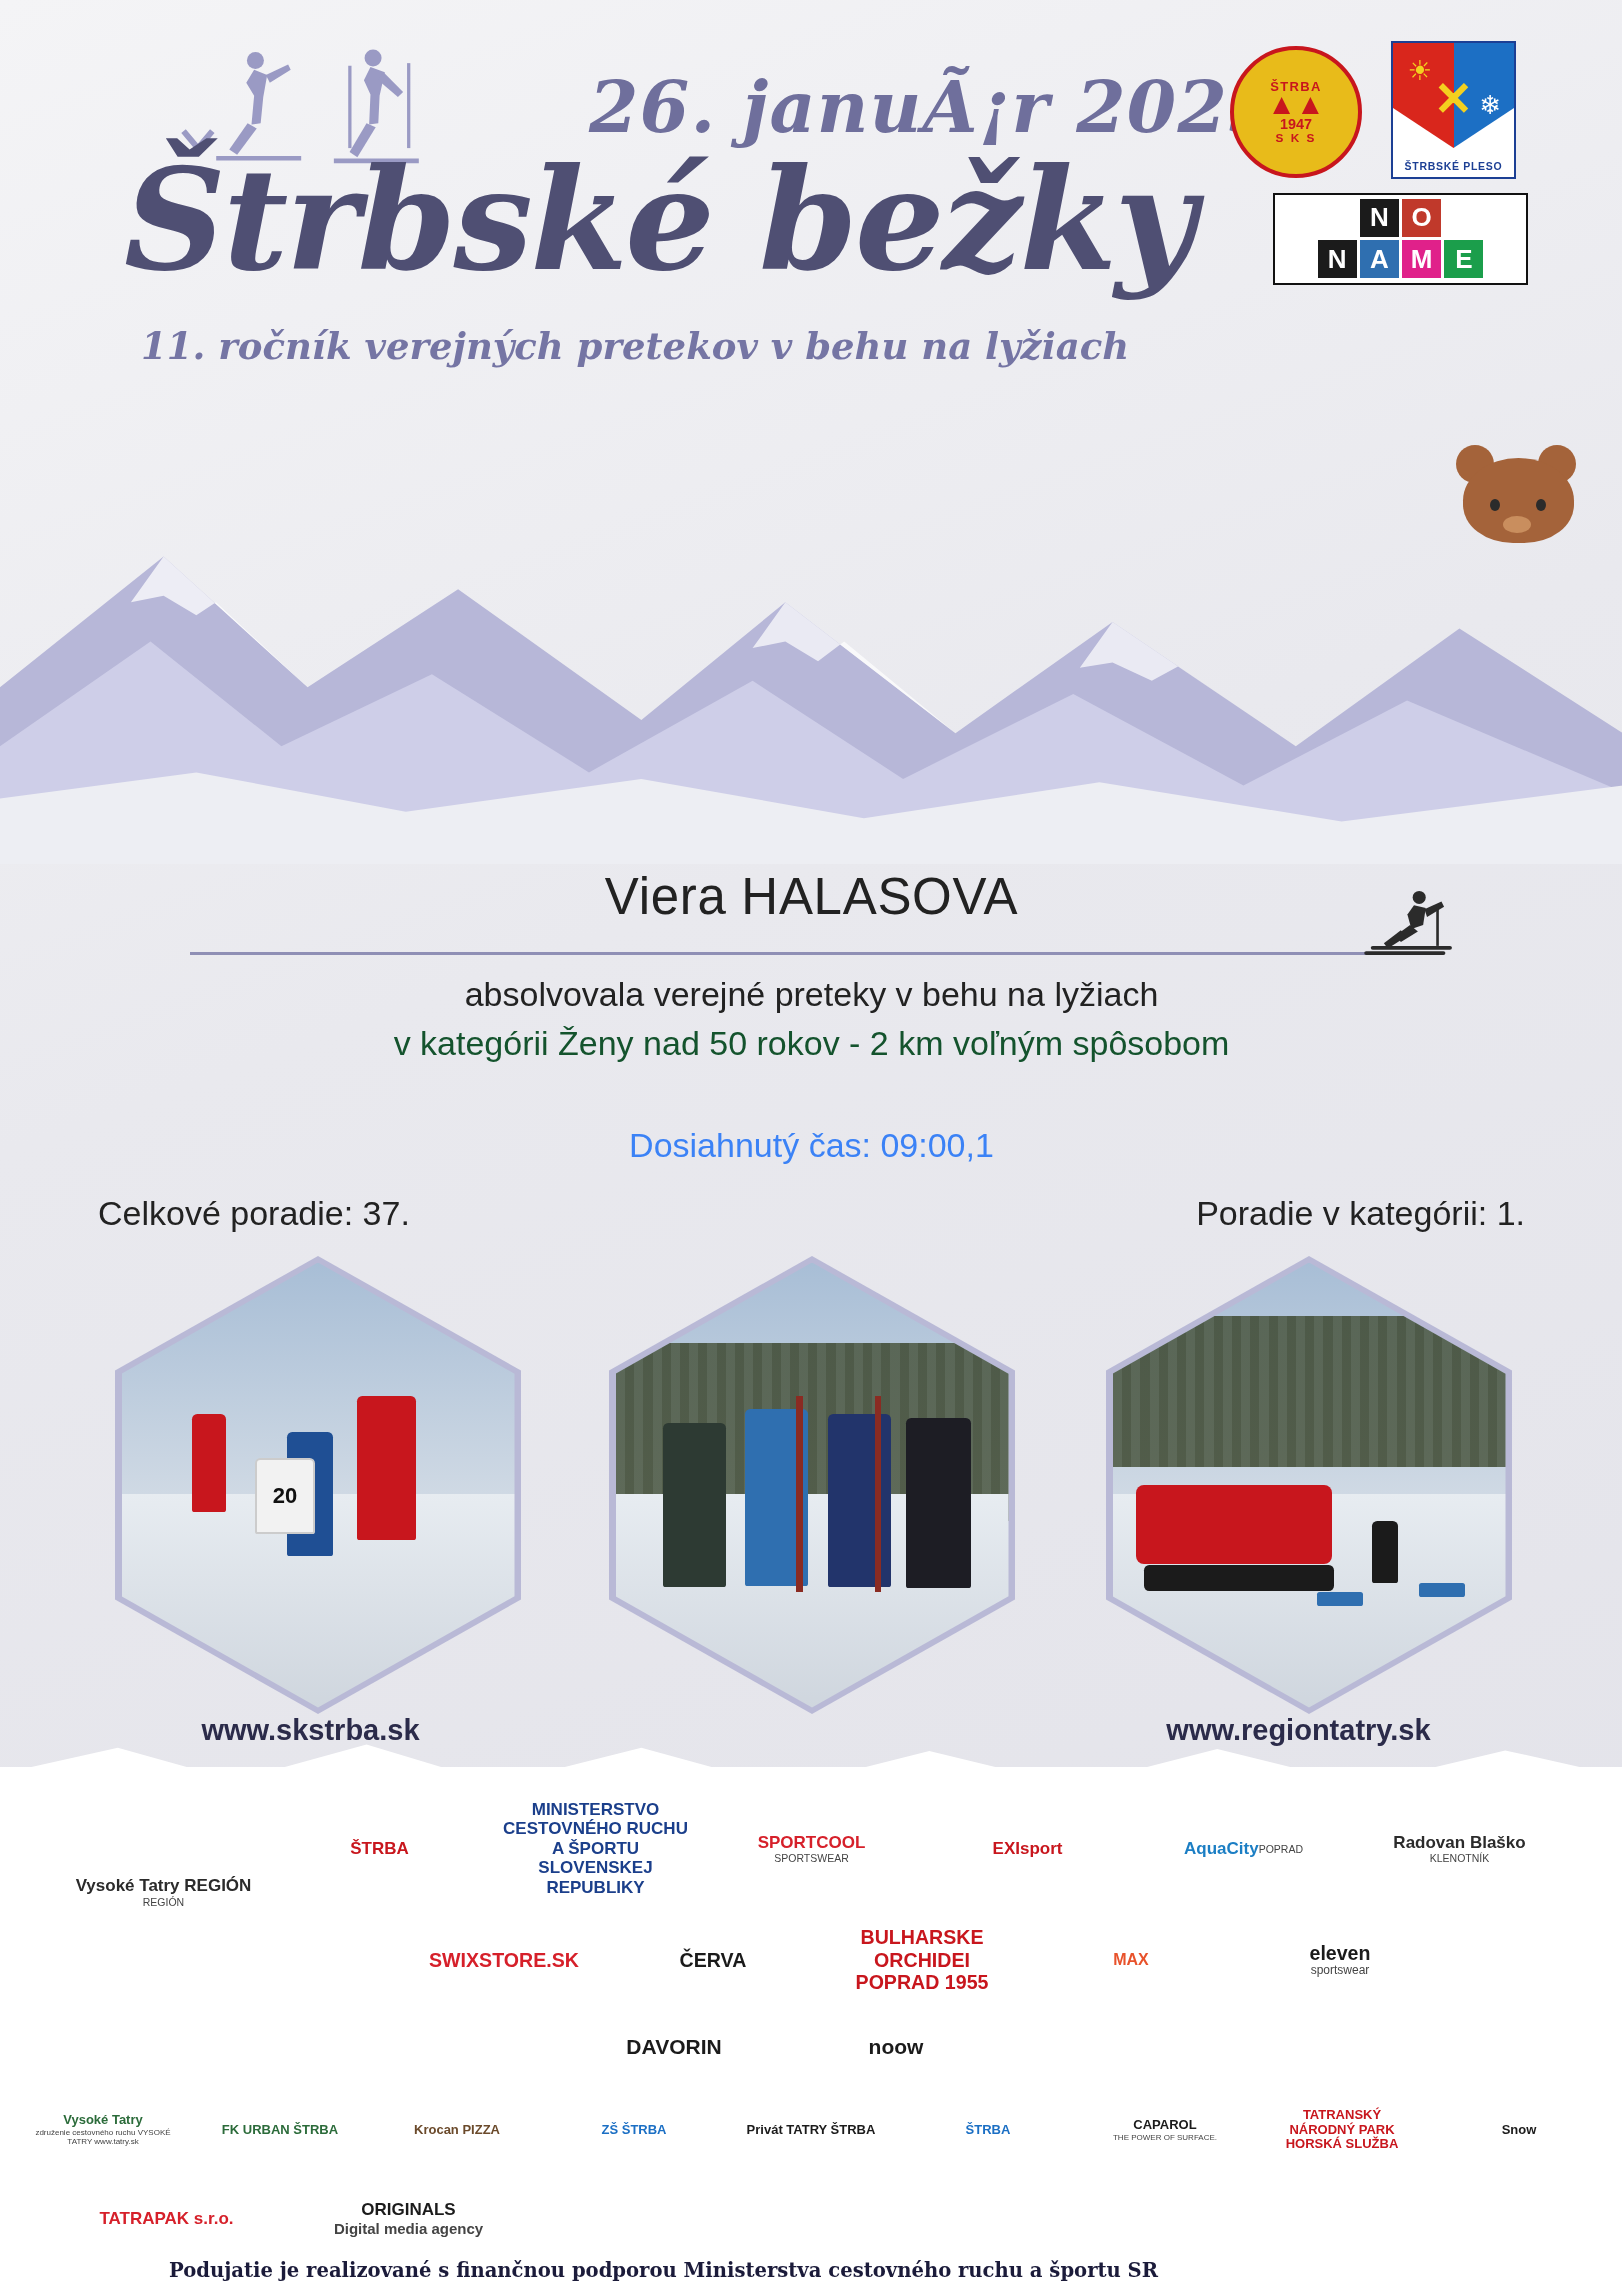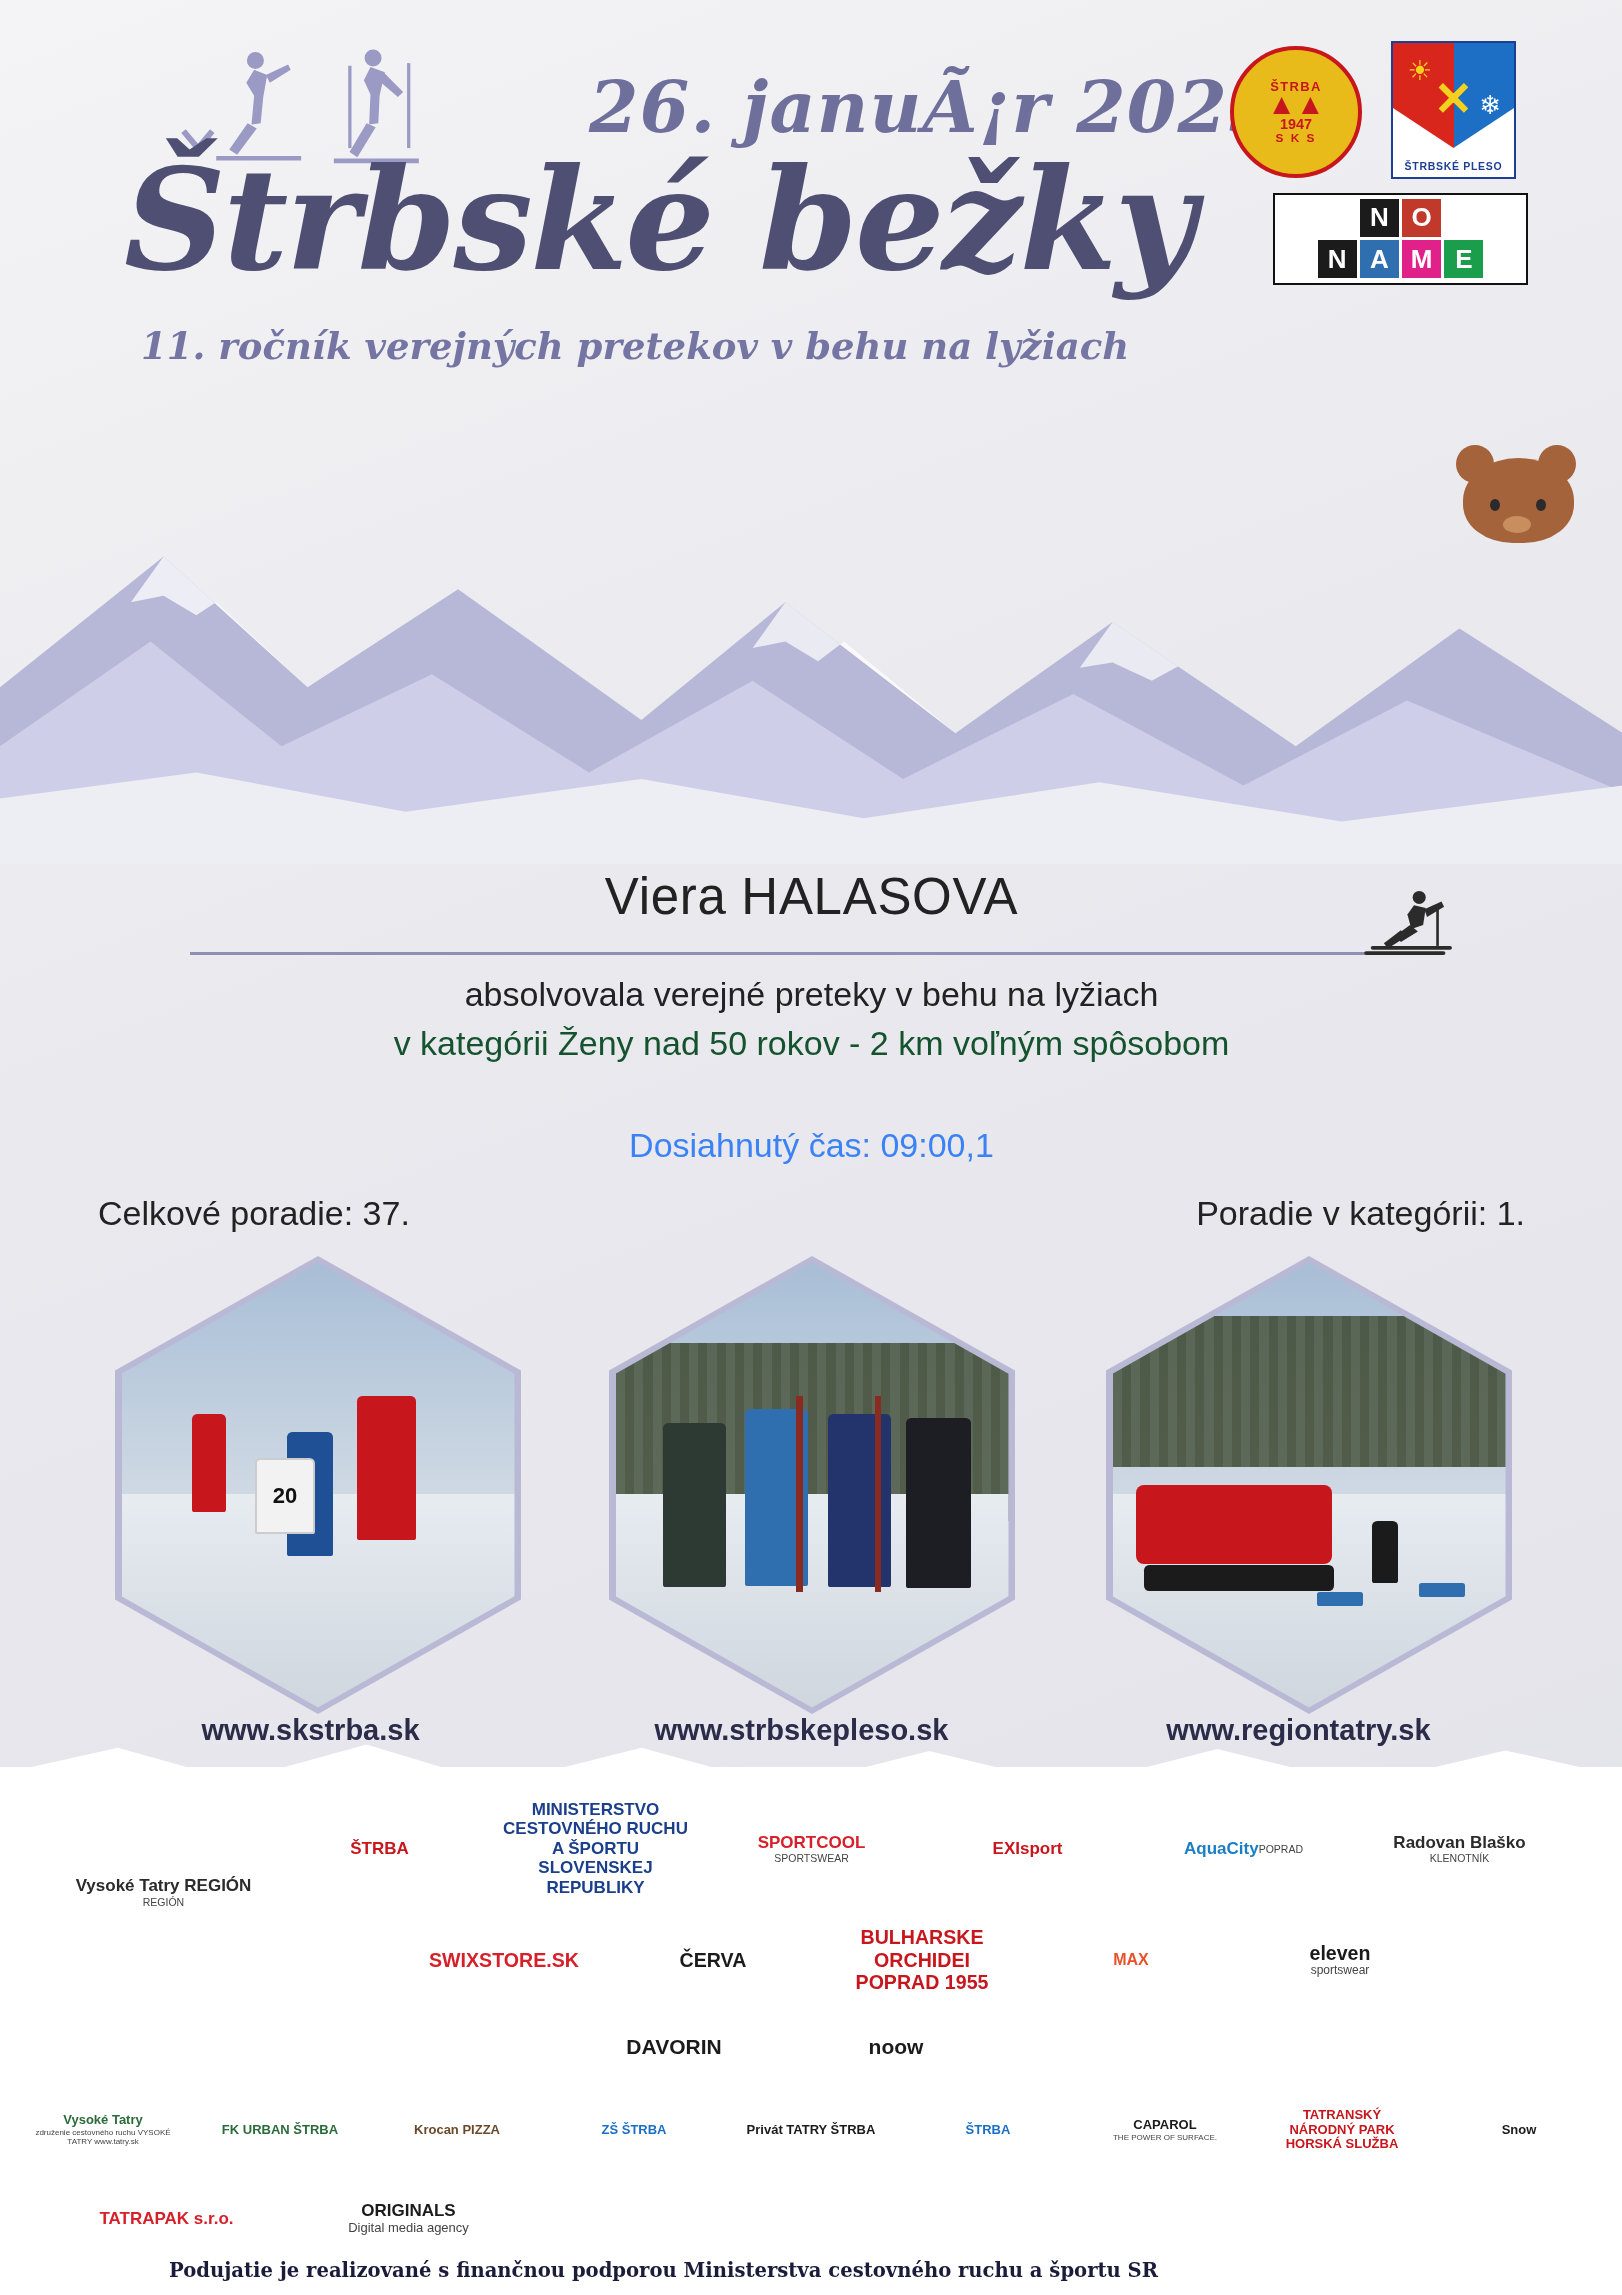--- a/index.html
+++ b/index.html
@@ -277,21 +277,20 @@
         <div class="fig" style="left:6%;top:50%;width:196px;height:79px;background:#c8161d;border-radius:7.9px;"></div>
         <div class="fig" style="left:8%;top:68%;width:190px;height:26px;background:#1b1b1b;border-radius:5.2px;"></div>
         <div class="fig" style="left:66%;top:58%;width:26px;height:62px;background:#1b1b1b;"></div>
         <div class="fig" style="left:52%;top:74%;width:46px;height:14.4px;background:#2f6fb0;border-radius:2.6px;"></div>
         <div class="fig" style="left:78%;top:72%;width:46px;height:14.4px;background:#2f6fb0;border-radius:2.6px;"></div>
       </div>
     </div>
   </div>
 
   <div class="caption cap1">www.skstrba.sk</div>
-  <div class="caption cap2">www.strbskepleso.sk</div>
   <div class="caption cap3">www.regiontatry.sk</div>
 
   <div class="footer">
     <svg class="footer-edge" viewBox="0 0 2480 120" preserveAspectRatio="none">
       <path d="M0 120 L0 70 L180 30 L360 80 L560 25 L760 85 L980 30 L1200 90 L1420 35 L1640 88 L1860 32 L2080 86 L2300 34 L2480 74 L2480 120 Z" fill="#ffffff"></path>
     </svg>
 
     <div style="position:absolute;left:0;top:19.6px;width:1623px;" class="sponsor-row" id="srow1">
         <div class="sp" style="width: 190px; height: 124px; color: rgb(43, 43, 43); font-size: 17px; line-height: 1.15; flex-direction: column; padding: 2.6px; justify-content: flex-end;">
           <div>Vysoké Tatry REGIÓN</div>
@@ -375,21 +374,21 @@
         <div class="sp" style="width: 151px; height: 98px; color: rgb(27, 27, 27); font-size: 13px; line-height: 1.15; flex-direction: column; padding: 2.6px;">
           <div>Snow</div>
         </div>
       </div>
     <div style="position:absolute;left:39px;top:419px;width:497px;" class="sponsor-row" id="srow5">
         <div class="sp" style="width: 216px; height: 65px; color: rgb(214, 32, 42); font-size: 17px; line-height: 1.15; flex-direction: column; padding: 2.6px;">
           <div>TATRAPAK s.r.o.</div>
         </div>
         <div class="sp" style="width: 216px; height: 65px; color: rgb(27, 27, 27); font-size: 17px; line-height: 1.15; flex-direction: column; padding: 2.6px;">
           <div>ORIGINALS</div>
-          <div style="font-size: 13px; font-weight: normal; color: rgb(68, 68, 68);">Digital media agency</div>
+          <div style="font-size: 15px; font-weight: bold; color: rgb(68, 68, 68);">Digital media agency</div>
         </div>
       </div>
 
     <div class="note">Podujatie je realizované s finančnou podporou Ministerstva cestovného ruchu a športu SR</div>
   </div>
 
 </div>
 
 
 </body></html>

